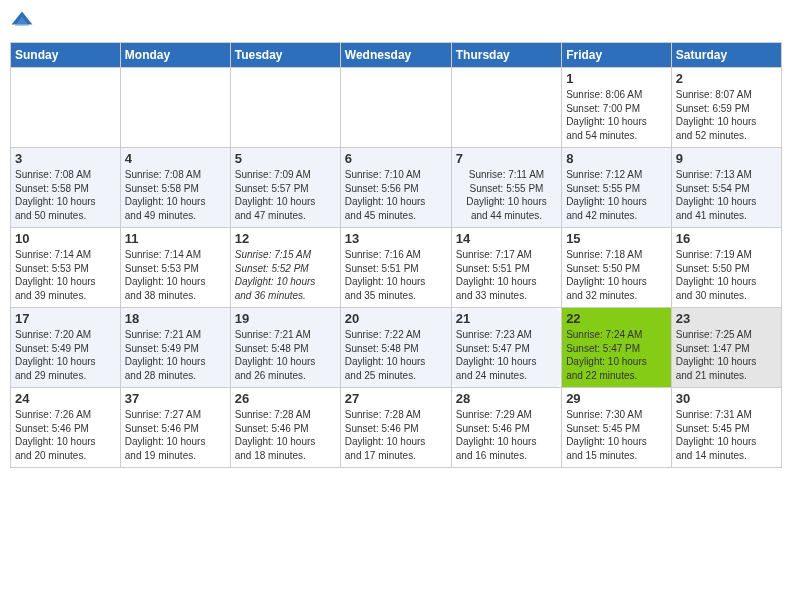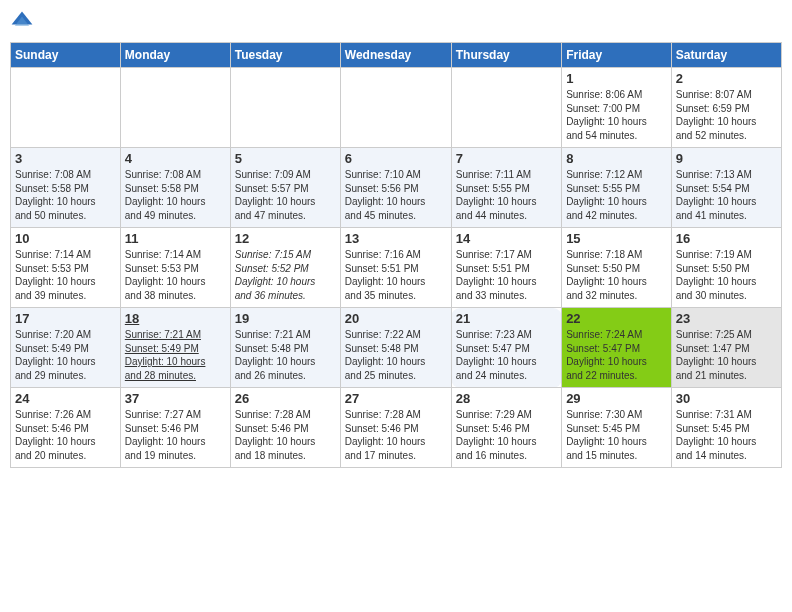--- a/index.html
+++ b/index.html
@@ -138,21 +138,21 @@
           </td>
           <td style="background: rgb(240, 244, 250);">
             <span class="day-num">6</span>
             <div class="day-info" style="white-space: pre-line;">Sunrise: 7:10 AM
 Sunset: 5:56 PM
 Daylight: 10 hours
 and 45 minutes.</div>
           </td>
           <td style="background: rgb(240, 244, 250);">
             <span class="day-num">7</span>
-            <div class="day-info" style="white-space: pre-line;">Sunrise: 7:11 AM
+            <div class="day-info" style="white-space: pre-line; text-align: center;">Sunrise: 7:11 AM
 Sunset: 5:55 PM
 Daylight: 10 hours
 and 44 minutes.</div>
           </td>
           <td style="background: rgb(240, 244, 250);">
             <span class="day-num">8</span>
             <div class="day-info" style="white-space: pre-line;">Sunrise: 7:12 AM
 Sunset: 5:55 PM
 Daylight: 10 hours
 and 42 minutes.</div>
@@ -217,21 +217,21 @@
           </td>
         </tr>
         <tr>
           <td style="background: rgb(240, 244, 250);">
             <span class="day-num">17</span>
             <div class="day-info" style="white-space: pre-line;">Sunrise: 7:20 AM
 Sunset: 5:49 PM
 Daylight: 10 hours
 and 29 minutes.</div>
           </td>
-          <td style="background: rgb(240, 244, 250); text-decoration: underline;">
+          <td style="background: rgb(240, 244, 250);">
             <span class="day-num">18</span>
             <div class="day-info" style="white-space: pre-line;">Sunrise: 7:21 AM
 Sunset: 5:49 PM
 Daylight: 10 hours
 and 28 minutes.</div>
           </td>
           <td style="background: rgb(240, 244, 250);">
             <span class="day-num">19</span>
             <div class="day-info" style="white-space: pre-line;">Sunrise: 7:21 AM
 Sunset: 5:48 PM

